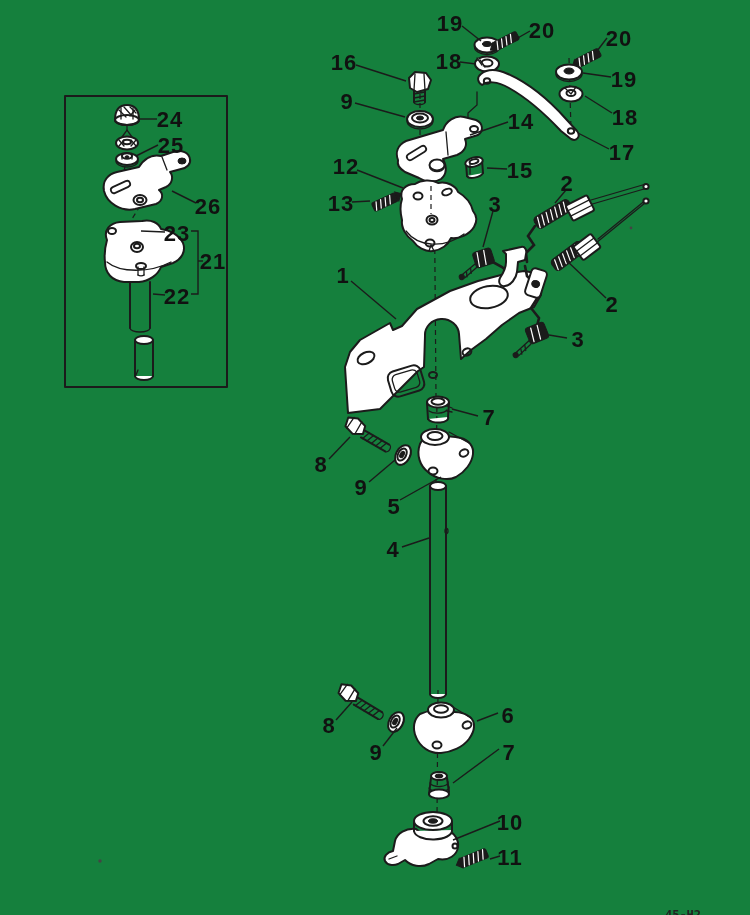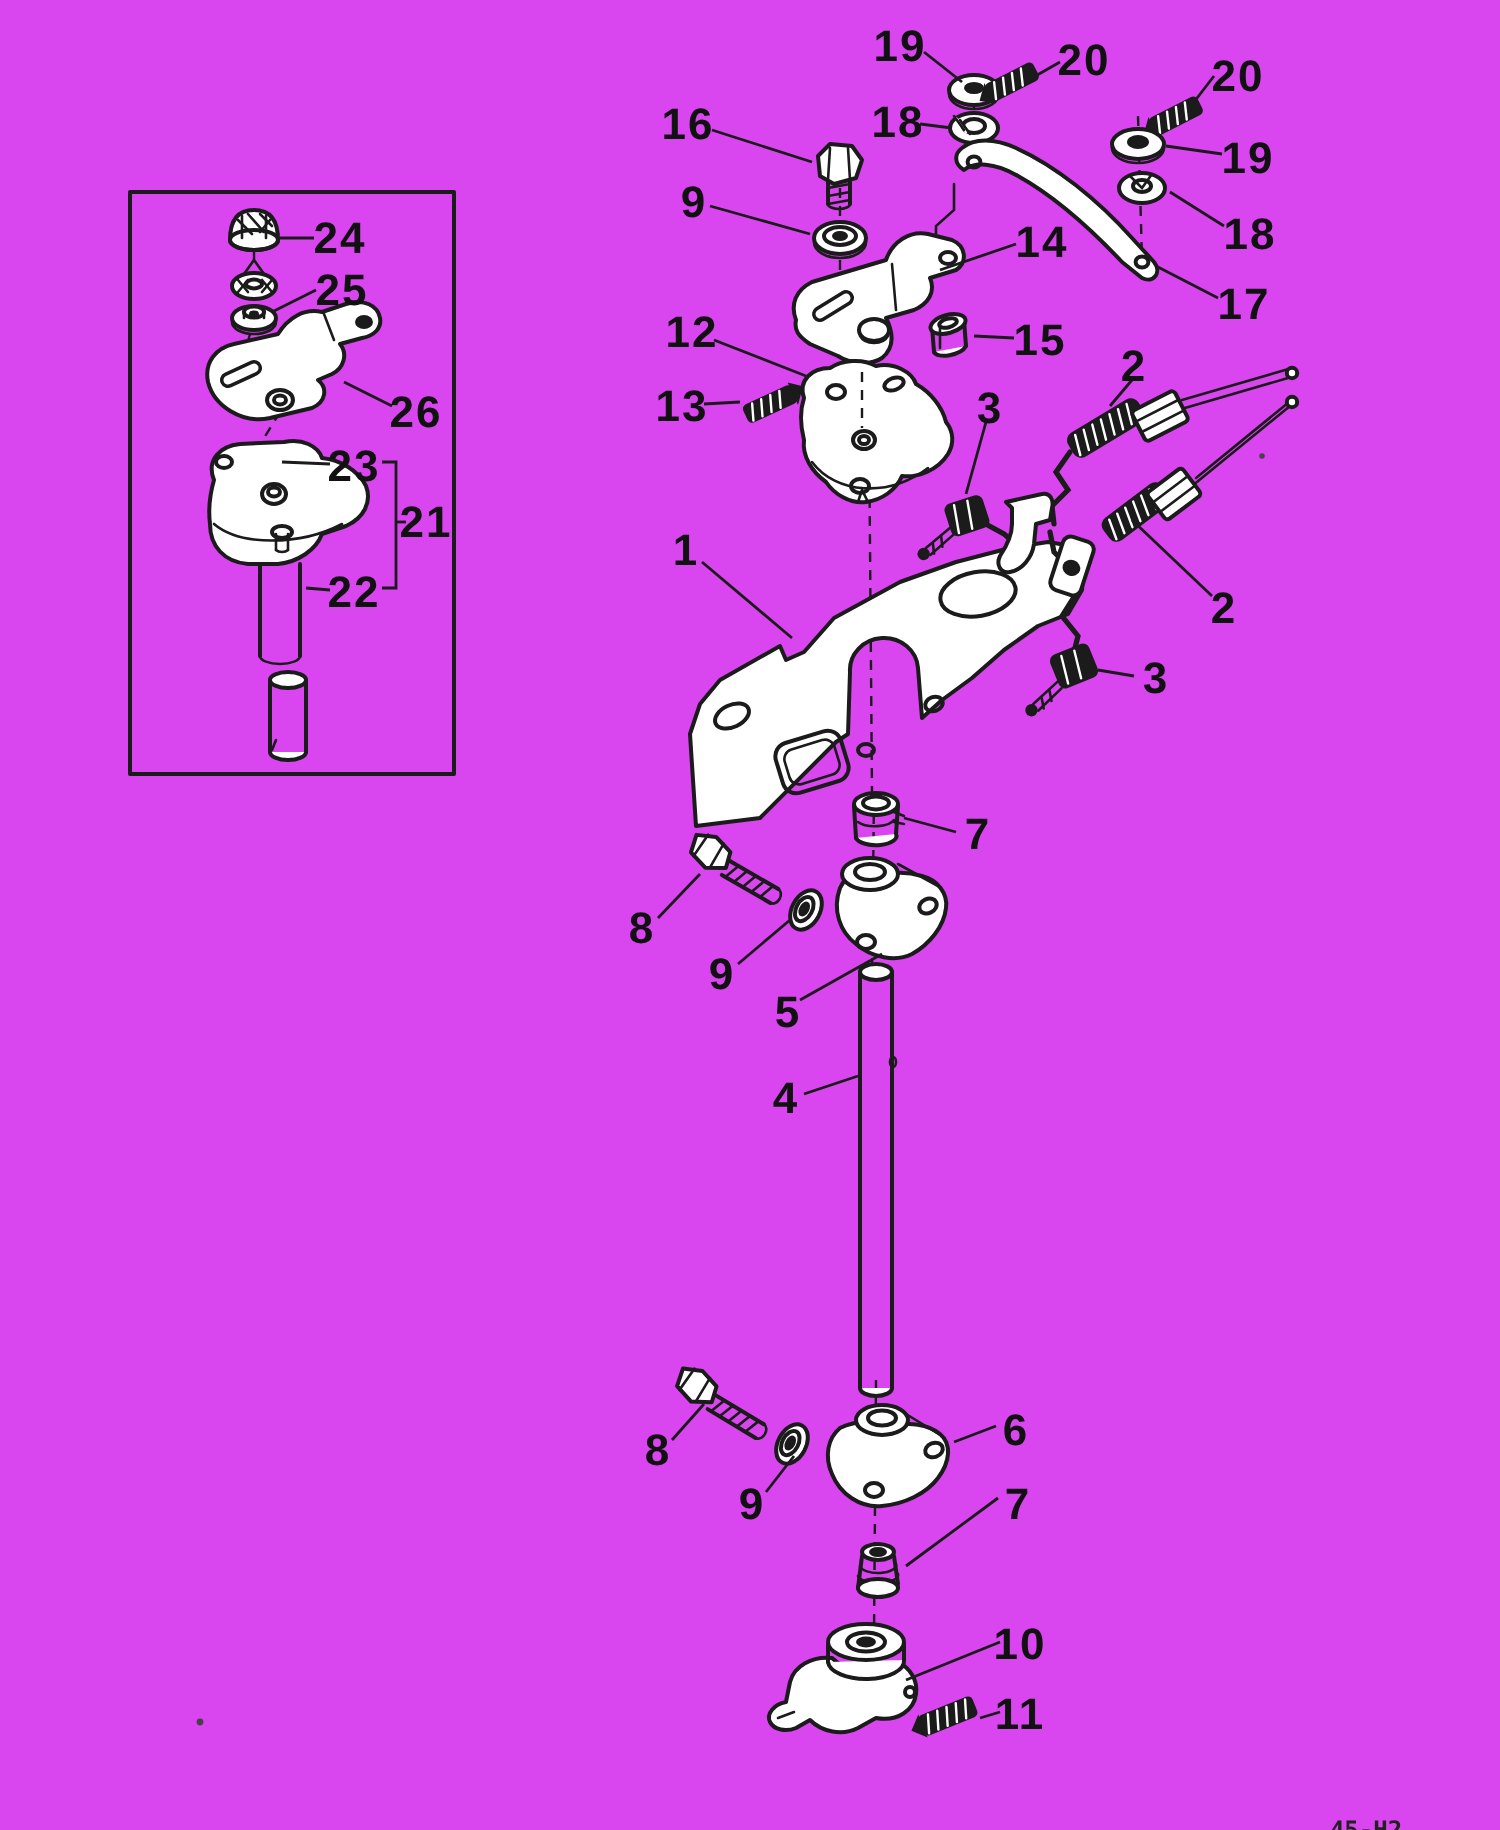--- a/index.html
+++ b/index.html
@@ -1,16 +1,16 @@
 <!DOCTYPE html>
 <html><head>
 <meta charset="utf-8">
 <style>
   html,body{margin:0;padding:0;background:#fff;}
-  .stage{position:relative;width:750px;height:915px;background:#d946ef;overflow:hidden;
+  .stage{position:relative;width:750px;height:915px;background:#15803d;overflow:hidden;
          font-family:"Liberation Sans", sans-serif;}
   svg{display:block;}
   .ln{stroke:#1b1b1b;stroke-width:2;fill:#ffffff;stroke-linejoin:round;stroke-linecap:round;}
   .nf{fill:none;}
   .thin{stroke:#1b1b1b;stroke-width:1.3;fill:none;stroke-linecap:round;}
   .dark{fill:#1b1b1b;stroke:#1b1b1b;stroke-width:1;}
   .dash{stroke:#1b1b1b;stroke-dasharray:5 4;stroke-width:1.2;fill:none;}
   .ldr{stroke:#1b1b1b;stroke-width:1.4;fill:none;}
   .wht{stroke:#ffffff;stroke-width:1.2;fill:none;stroke-linecap:round;}
   .whtT{stroke:#ffffff;stroke-width:4.5;fill:none;stroke-linecap:round;}

